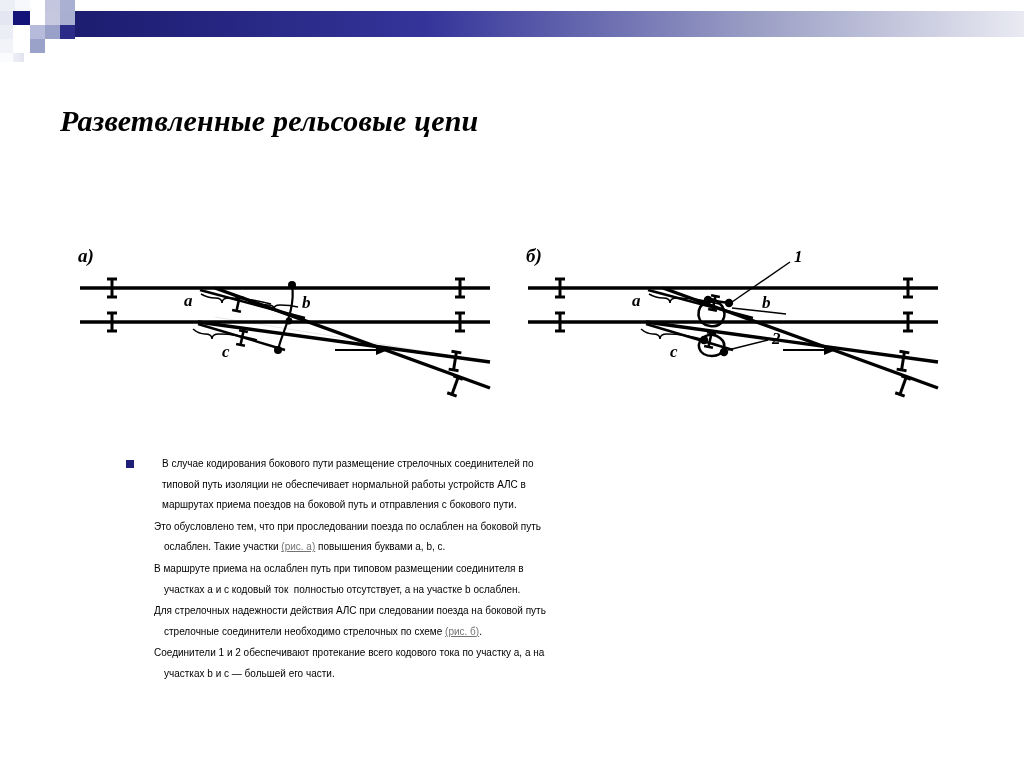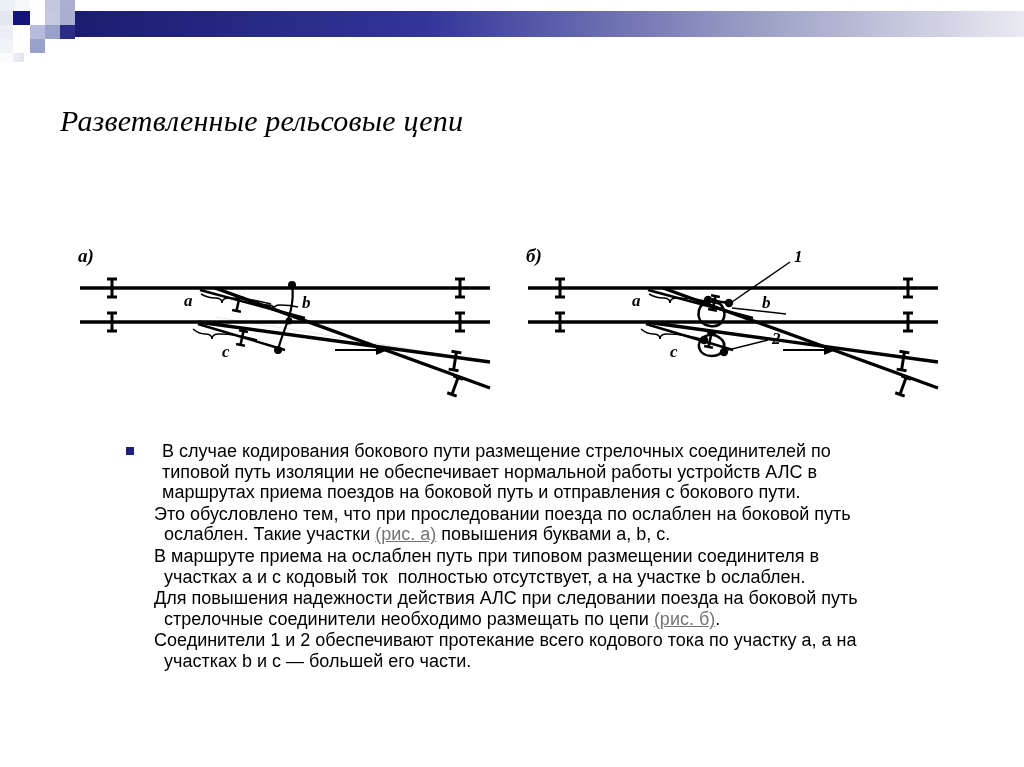--- a/index.html
+++ b/index.html
@@ -25,44 +25,44 @@
     height: 62px;
   }
 
   
   #page-title {
     position: absolute;
     left: 60px;
     top: 104px;
     width: 900px;
     font-family: "Liberation Serif", serif;
-    font-weight: normal;
+    font-weight: bold;
     font-style: italic;
     font-size: 30px;
     letter-spacing: 0.2px;
     color: #000000;
     white-space: nowrap;
   }
 
   
   #figure-area {
     position: absolute;
     left: 70px;
     top: 240px;
     width: 900px;
     height: 165px;
   }
 
   
   #body-text {
     position: absolute;
     left: 126px;
-    top: 441px;
+    top: 454px;
     width: 800px;
-    font-size: 18px;
+    font-size: 10px;
     line-height: 20.6px;
     color: #000000;
   }
   .para {
     position: relative;
     margin: 0 0 0 0;
   }
   .para + .para { margin-top: 1px; }
 
   .bullet-square {
@@ -320,22 +320,22 @@
     <div class="line">Это обусловлено тем, что при проследовании поезда по ослаблен на боковой путь</div>
     <div class="line ind"><span>ослаблен. Такие участки </span><a class="lnk" href="#">(рис. а)</a><span> повышения буквами </span><span class="ital">a, b, c.</span></div>
   </div>
 
   <div class="para plain">
     <div class="line">В маршруте приема на ослаблен путь при типовом размещении соединителя в</div>
     <div class="line ind">участках <span class="ital">a</span> и <span class="ital">c</span> кодовый ток&nbsp; полностью отсутствует, а на участке <span class="ital">b</span> ослаблен.</div>
   </div>
 
   <div class="para plain">
-    <div class="line">Для повышения надежности действия АЛС при следовании поезда на боковой путь</div>
-    <div class="line ind"><span>стрелочные соединители необходимо размещать по цепи </span><a class="lnk" href="#">(рис. б)</a><span>.</span></div>
+    <div class="line">Для стрелочных надежности действия АЛС при следовании поезда на боковой путь</div>
+    <div class="line ind"><span>стрелочные соединители необходимо стрелочных по схеме </span><a class="lnk" href="#">(рис. б)</a><span>.</span></div>
   </div>
 
   <div class="para plain">
     <div class="line">Соединители <span class="ital">1</span> и <span class="ital">2</span> обеспечивают протекание всего кодового тока по участку <span class="ital">a</span>, а на</div>
     <div class="line ind">участках <span class="ital">b</span> и <span class="ital">c</span> — большей его части.</div>
   </div>
 
 </div>
 
 </body></html>

